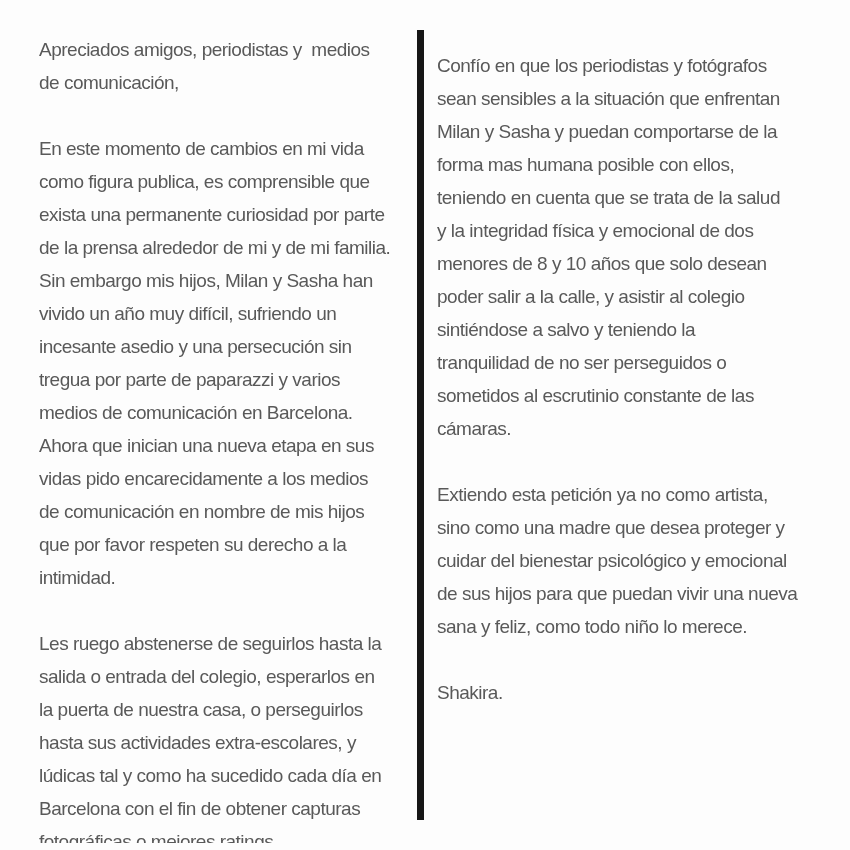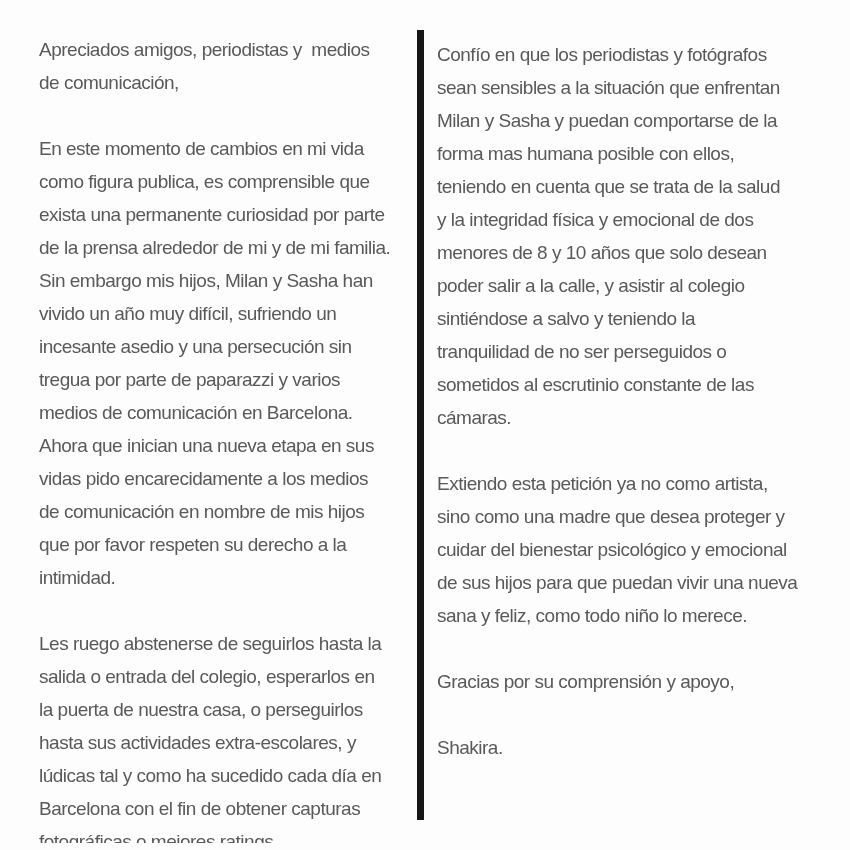--- a/index.html
+++ b/index.html
@@ -37,21 +37,21 @@
   }
   .col-left {
     left: 32px;
     top: 33px;
     width: 383px;
     height: 810px;
     margin-left: 7px;
   }
   .col-right {
     left: 437px;
-    top: 38px;
+    top: 49px;
     width: 406px;
     height: 795px;
   }
   .para {
     margin: 0 0 33px 0;
     white-space: pre; 
   }
   .para:last-child {
     margin-bottom: 0;
   }
@@ -100,17 +100,16 @@
 poder salir a la calle, y asistir al colegio
 sintiéndose a salvo y teniendo la
 tranquilidad de no ser perseguidos o
 sometidos al escrutinio constante de las
 cámaras.</p>
     <p class="para">Extiendo esta petición ya no como artista,
 sino como una madre que desea proteger y
 cuidar del bienestar psicológico y emocional
 de sus hijos para que puedan vivir una nueva
 sana y feliz, como todo niño lo merece.</p>
-    <p class="para">Gracias por su comprensión y apoyo,</p>
     <p class="para">Shakira.</p>
   </div>
 
 </div>
 
 </body></html>

